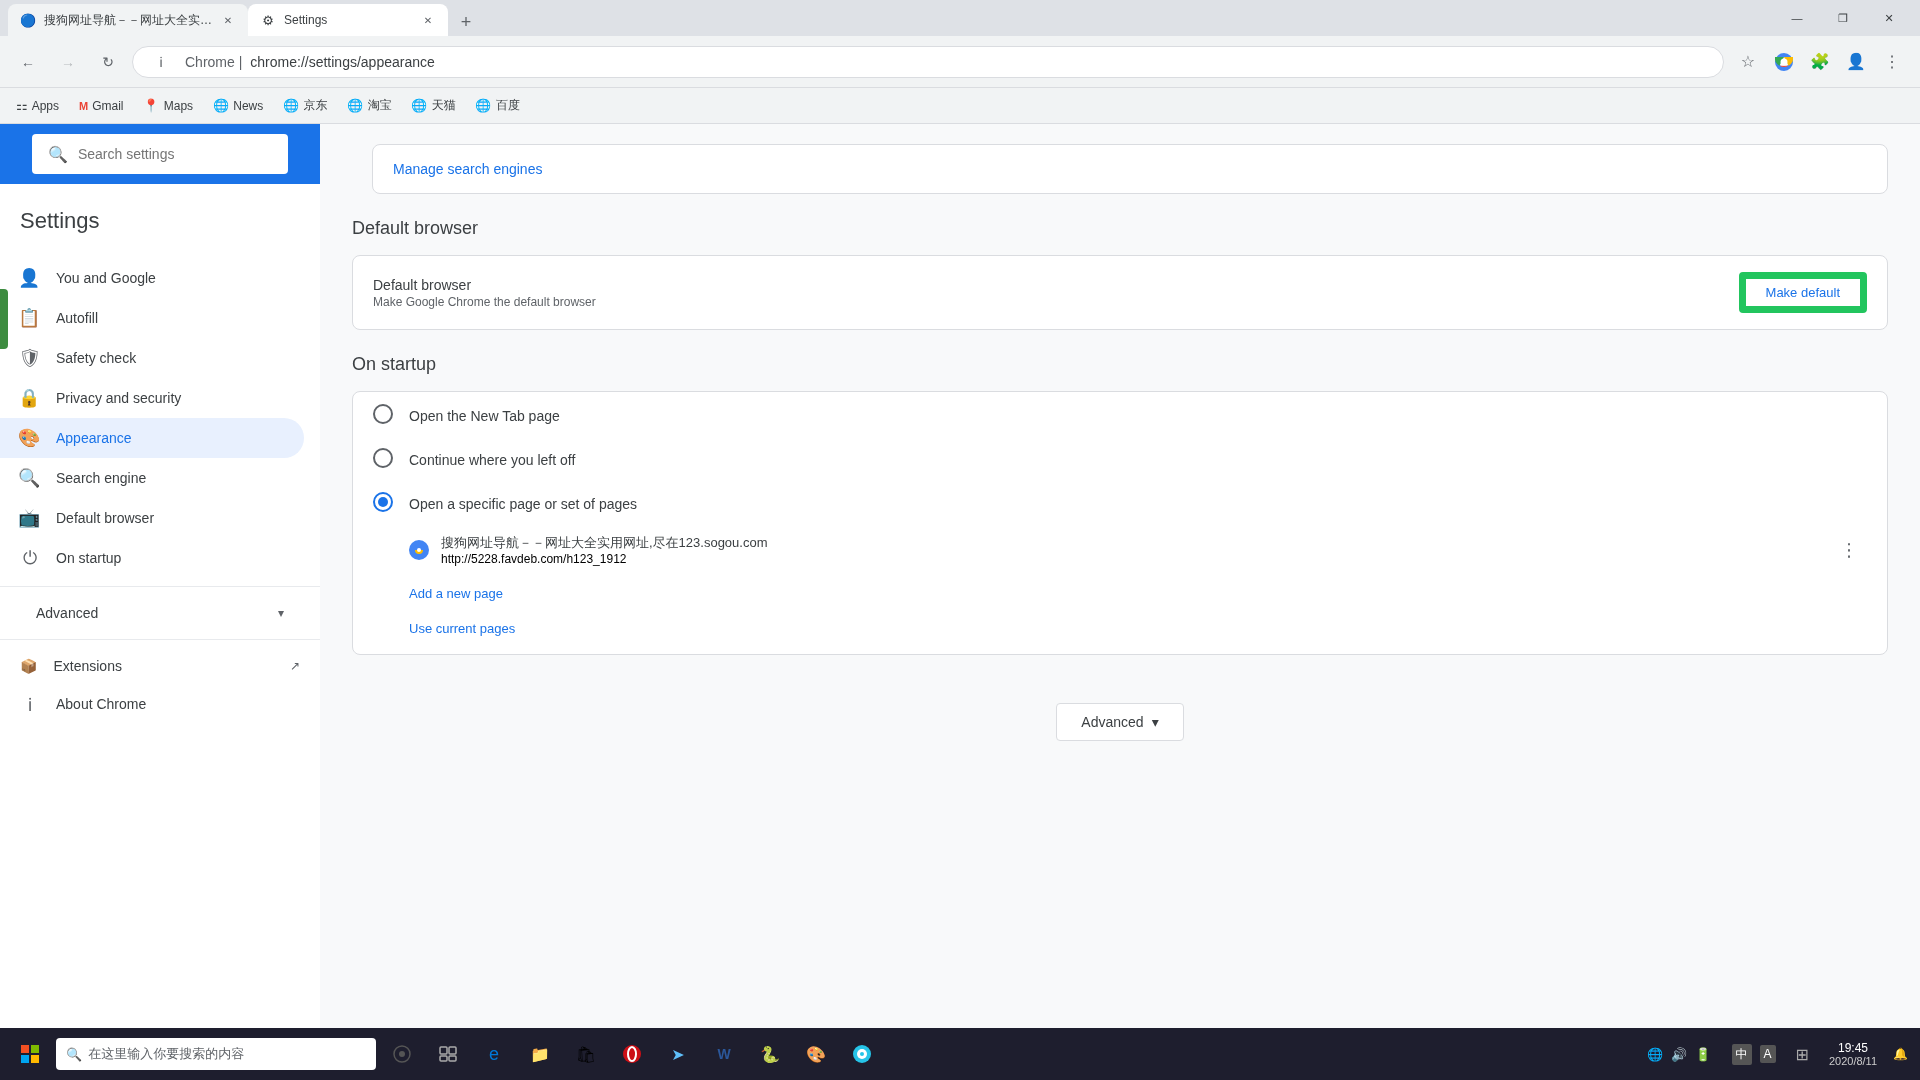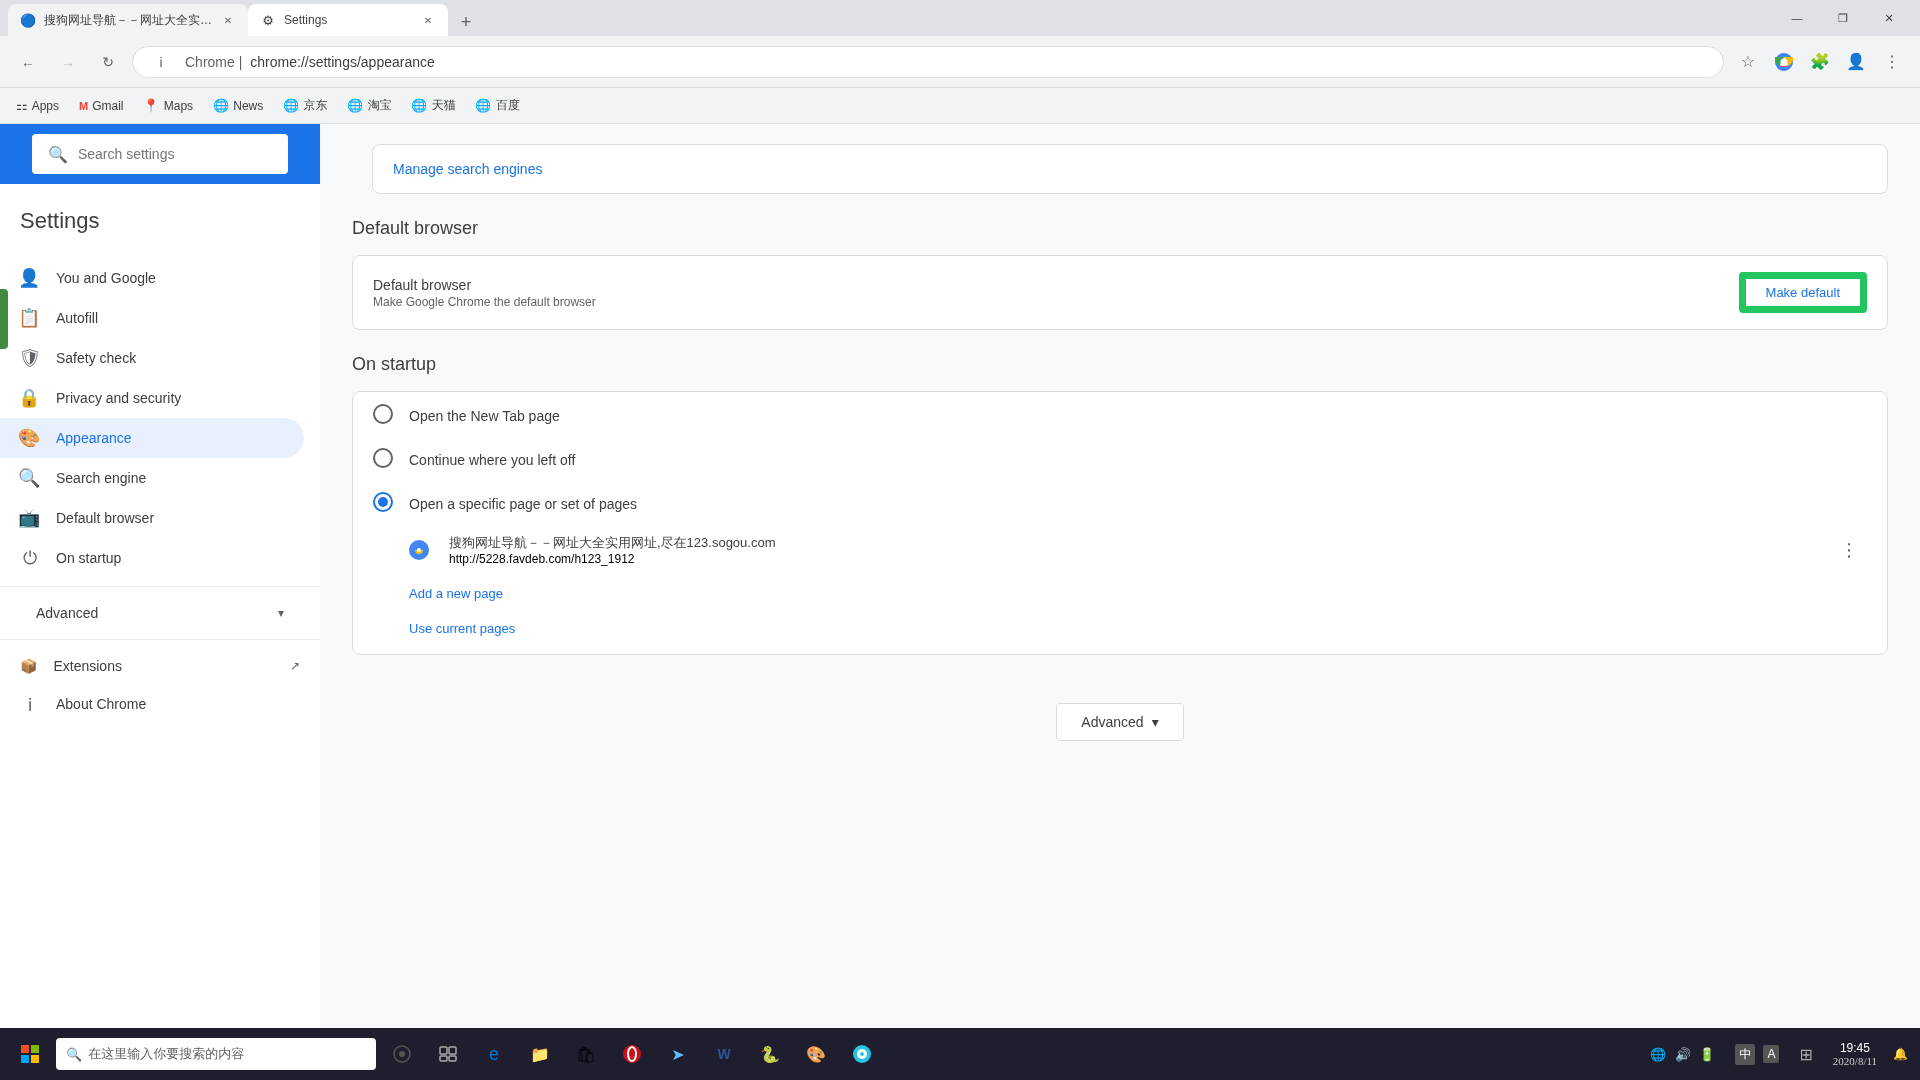--- a/index.html
+++ b/index.html
@@ -77,21 +77,21 @@
     .card-row-subtitle { font-size: 12px; color: #5f6368; margin-top: 2px; }
 
     .make-default-btn { padding: 6px 20px; border: 7px solid #22c55e; border-radius: 4px; background: white; color: #1a73e8; font-size: 13px; cursor: pointer; font-weight: 500; }
 
     .radio-option { display: flex; align-items: flex-end; gap: 16px; padding: 12px 20px; }
     .radio-circle { width: 20px; height: 20px; border-radius: 50%; border: 2px solid #5f6368; flex-shrink: 0; display: flex; align-items: center; justify-content: center; }
     .radio-circle.checked { border-color: #1a73e8; }
     .radio-circle.checked::after { content: ''; width: 10px; height: 10px; border-radius: 50%; background: #1a73e8; }
     .radio-label { font-size: 14px; color: #3c4043; }
 
-    .startup-page-item { display: flex; align-items: center; padding: 8px 20px 8px 56px; gap: 20px; }
+    .startup-page-item { display: flex; align-items: center; padding: 8px 20px 8px 56px; gap: 12px; }
     .page-favicon { width: 20px; height: 20px; border-radius: 50%; background: #4285f4; display: flex; align-items: center; justify-content: center; flex-shrink: 0; }
     .page-info { flex: 1; }
     .page-title { font-size: 13px; color: #3c4043; }
     .page-url { font-size: 12px; color: #000000; }
     .page-menu-btn { width: 36px; height: 36px; border-radius: 50%; display: flex; align-items: center; justify-content: center; cursor: pointer; color: #5f6368; font-size: 18px; }
 
     .link-btn { padding: 10px 20px 10px 56px; font-size: 13px; color: #1a73e8; cursor: pointer; display: block; }
 
     
     .advanced-bottom { display: flex; justify-content: center; padding: 24px; }
@@ -101,21 +101,21 @@
     .taskbar { height: 52px; background: #1e1e2e; display: flex; align-items: center; padding: 0 8px; gap: 4px; flex-shrink: 0; }
     .start-btn { width: 44px; height: 44px; display: flex; align-items: center; justify-content: center; cursor: pointer; border-radius: 4px; }
     .search-bar-task { flex: 0 0 320px; height: 32px; background: white; border-radius: 4px; display: flex; align-items: center; padding: 0 10px; gap: 6px; font-size: 13px; color: #5f6368; cursor: pointer; }
     .taskbar-icons { display: flex; align-items: center; gap: 2px; }
     .task-icon { width: 44px; height: 44px; display: flex; align-items: center; justify-content: center; cursor: pointer; border-radius: 4px; position: relative; }
     .taskbar-right { margin-left: auto; display: flex; align-items: center; gap: 4px; }
     .system-tray { display: flex; align-items: center; gap: 8px; padding: 0 8px; }
     .tray-icon { font-size: 13px; color: #ddd; cursor: pointer; }
     .clock { color: white; font-size: 12px; text-align: center; padding: 0 8px; cursor: pointer; }
     .clock-time { font-weight: 500; }
-    .clock-date { font-size: 11px; color: #ccc; font-family: Liberation Serif, serif; }
+    .clock-date { font-size: 11px; color: #ccc; }
 
     
     ::-webkit-scrollbar { width: 8px; }
     ::-webkit-scrollbar-track { background: transparent; }
     ::-webkit-scrollbar-thumb { background: #dadce0; border-radius: 4px; }
 
     
     .left-bar { width: 8px; background: #3d8c40; position: absolute; left: 0; top: 165px; height: 60px; border-radius: 0 4px 4px 0; }
   </style>
 </head>

